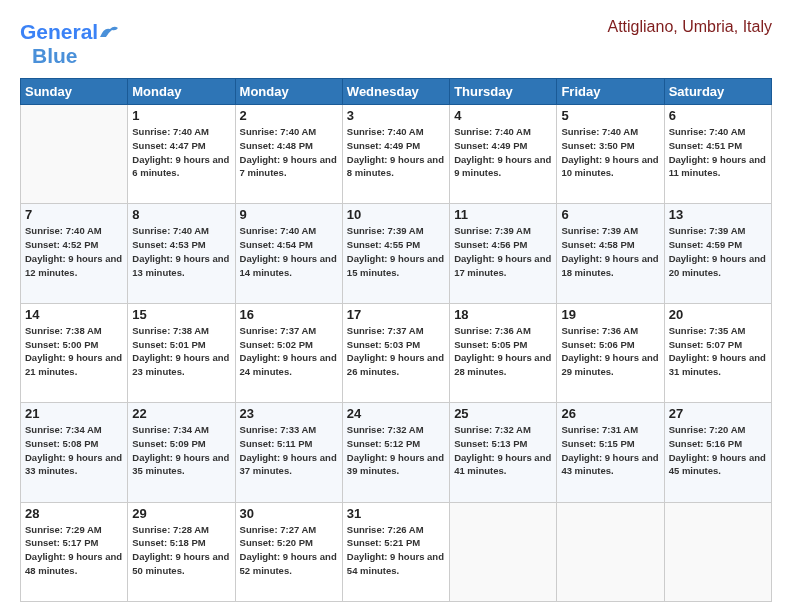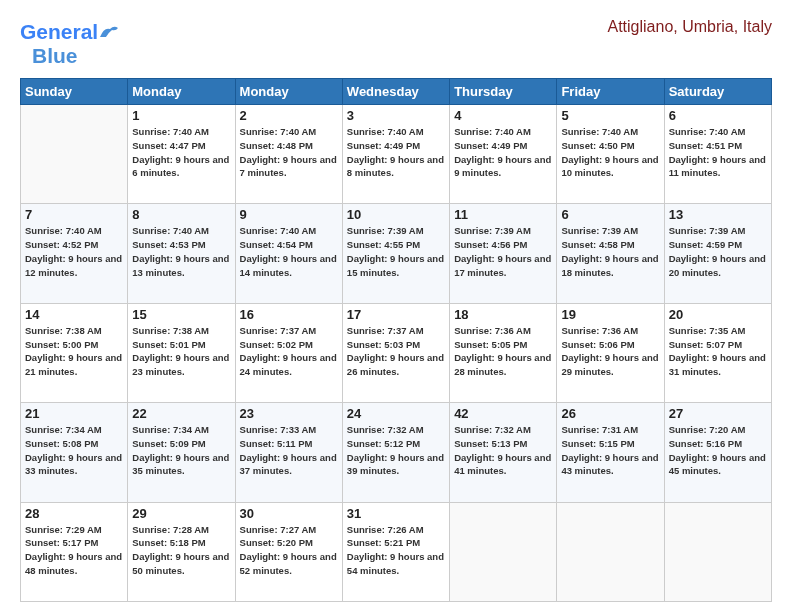--- a/index.html
+++ b/index.html
@@ -160,21 +160,21 @@
           <td>
             <span class="day-num">4</span>
             <div class="day-info">Sunrise: 7:40 AM
 Sunset: 4:49 PM
 Daylight: 9 hours
 and 9 minutes.</div>
           </td>
           <td>
             <span class="day-num">5</span>
             <div class="day-info">Sunrise: 7:40 AM
-Sunset: 4:50 PM
+Sunset: 3:50 PM
 Daylight: 9 hours
 and 10 minutes.</div>
           </td>
           <td>
             <span class="day-num">6</span>
             <div class="day-info">Sunrise: 7:40 AM
 Sunset: 4:51 PM
 Daylight: 9 hours
 and 11 minutes.</div>
           </td>
@@ -304,21 +304,21 @@
 and 37 minutes.</div>
           </td>
           <td>
             <span class="day-num">24</span>
             <div class="day-info">Sunrise: 7:32 AM
 Sunset: 5:12 PM
 Daylight: 9 hours
 and 39 minutes.</div>
           </td>
           <td>
-            <span class="day-num">42</span>
+            <span class="day-num">25</span>
             <div class="day-info">Sunrise: 7:32 AM
 Sunset: 5:13 PM
 Daylight: 9 hours
 and 41 minutes.</div>
           </td>
           <td>
             <span class="day-num">26</span>
             <div class="day-info">Sunrise: 7:31 AM
 Sunset: 5:15 PM
 Daylight: 9 hours

